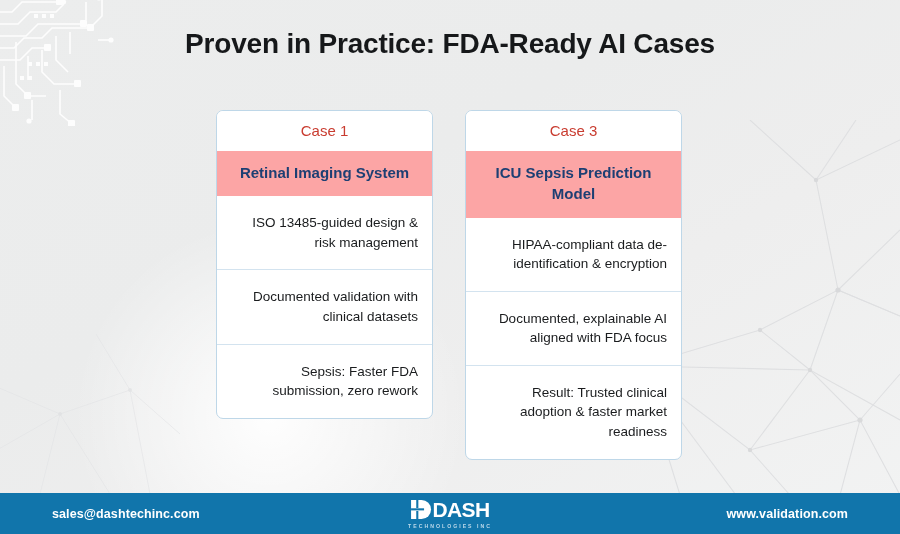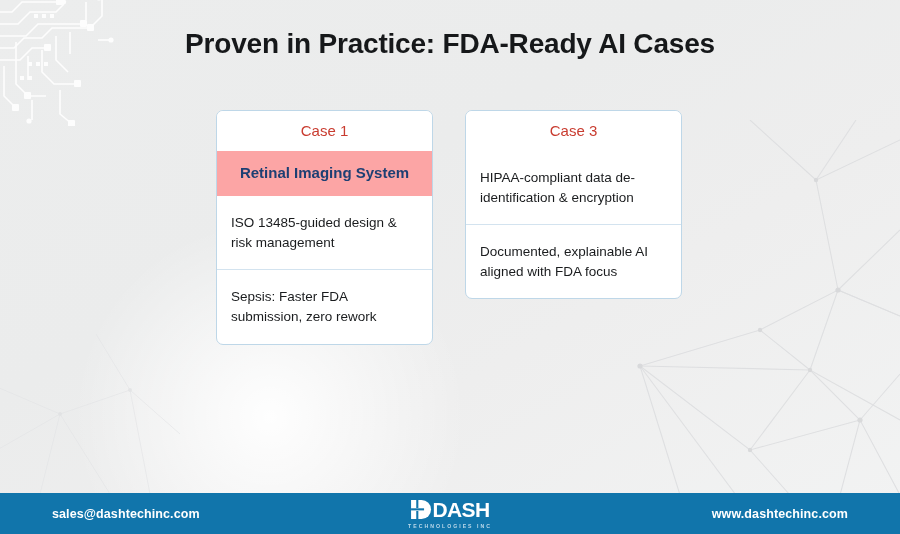--- a/index.html
+++ b/index.html
@@ -99,21 +99,21 @@
     color: #1d3f73;
     background: #fca5a5;
     padding: 11px 12px 13px;
     line-height: 1.42;
   }
 
   .card-rows {
     display: block;
   }
   .card-row {
-    text-align: left;
+    text-align: right;
     font-size: 13.5px;
     color: #1a1c1e;
     line-height: 1.45;
     padding: 17px 14px;
     border-top: 1px solid #d3e3ef;
     box-sizing: border-box;
   }
   .card-row.first-row {
     border-top: none;
   }
@@ -268,29 +268,32 @@
 
   <div id="title">Proven in Practice: FDA-Ready AI Cases</div>
 
   <div id="cards">
 
     <div class="card" id="card-1">
       <div class="case-label">Case 1</div>
       <div class="card-title">Retinal Imaging System</div>
       <div class="card-rows">
         <div class="card-row first-row row-1">ISO 13485-guided design &amp; risk management</div>
+        <div class="card-row row-2">Documented validation with clinical datasets</div>
         <div class="card-row row-3">Sepsis: Faster FDA submission, zero rework</div>
       </div>
     </div>
 
     <div class="card" id="card-2">
       <div class="case-label">Case 3</div>
+      <div class="card-title">ICU Sepsis Prediction Model</div>
       <div class="card-rows">
         <div class="card-row first-row row-1">HIPAA-compliant data de-identification &amp; encryption</div>
         <div class="card-row row-2">Documented, explainable AI aligned with FDA focus</div>
+        <div class="card-row row-3">Result: Trusted clinical adoption &amp; faster market readiness</div>
       </div>
     </div>
 
   </div>
 
   <div id="footer">
     <div id="footer-logo">
       <div class="logo-mark">
         <svg width="22" height="21" viewBox="0 0 22 21">
           <path d="M1 1 H11.5 A9.5 9.5 0 0 1 11.5 20 H1 Z" fill="#ffffff"></path>
@@ -298,16 +301,16 @@
           <rect x="6.2" y="1" width="2.1" height="8" fill="#1175ab"></rect>
           <rect x="6.2" y="12" width="2.1" height="8" fill="#1175ab"></rect>
         </svg>
         <span class="logo-word">DASH</span>
       </div>
       <div class="logo-sub">TECHNOLOGIES INC</div>
     </div>
 
     <div id="footer-email">sales@dashtechinc.com</div>
 
-    <div id="footer-website">www.dashtechinc.com</div>
+    <div id="footer-website">www.validation.com</div>
   </div>
 
 </div>
 
 </body></html>

